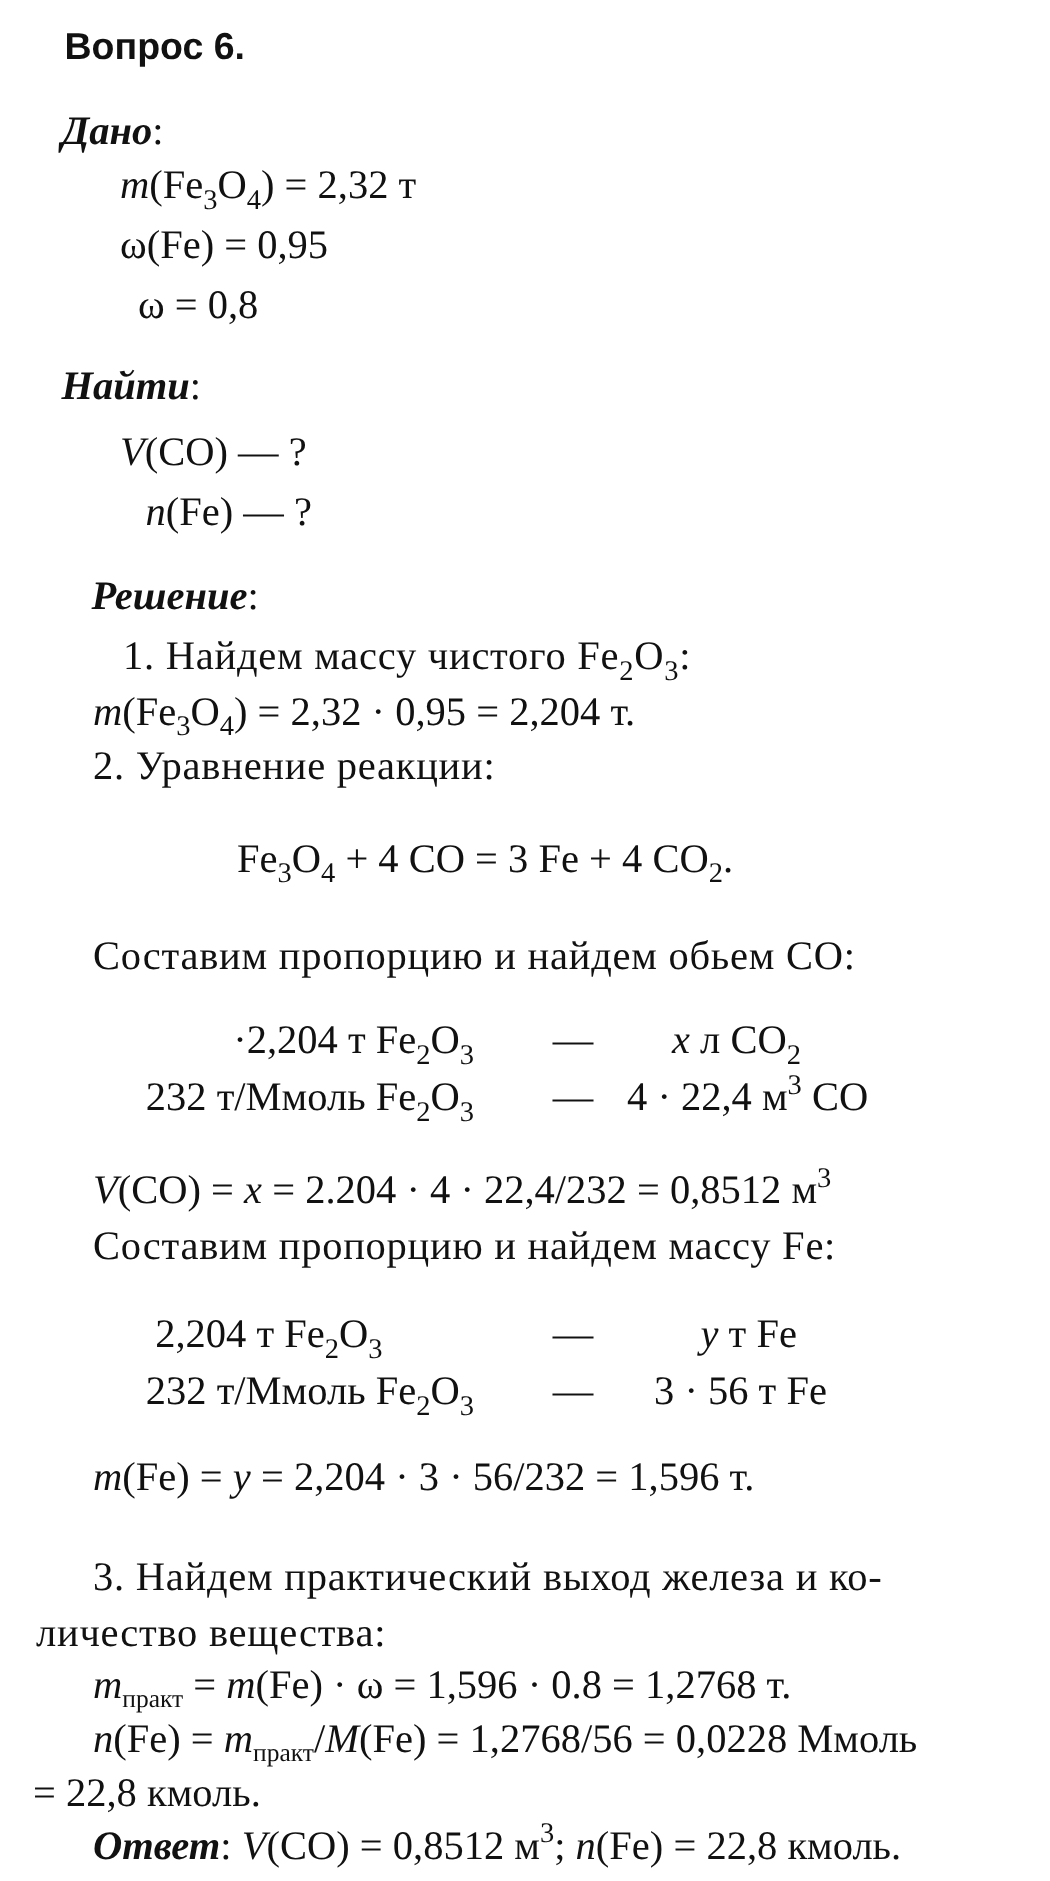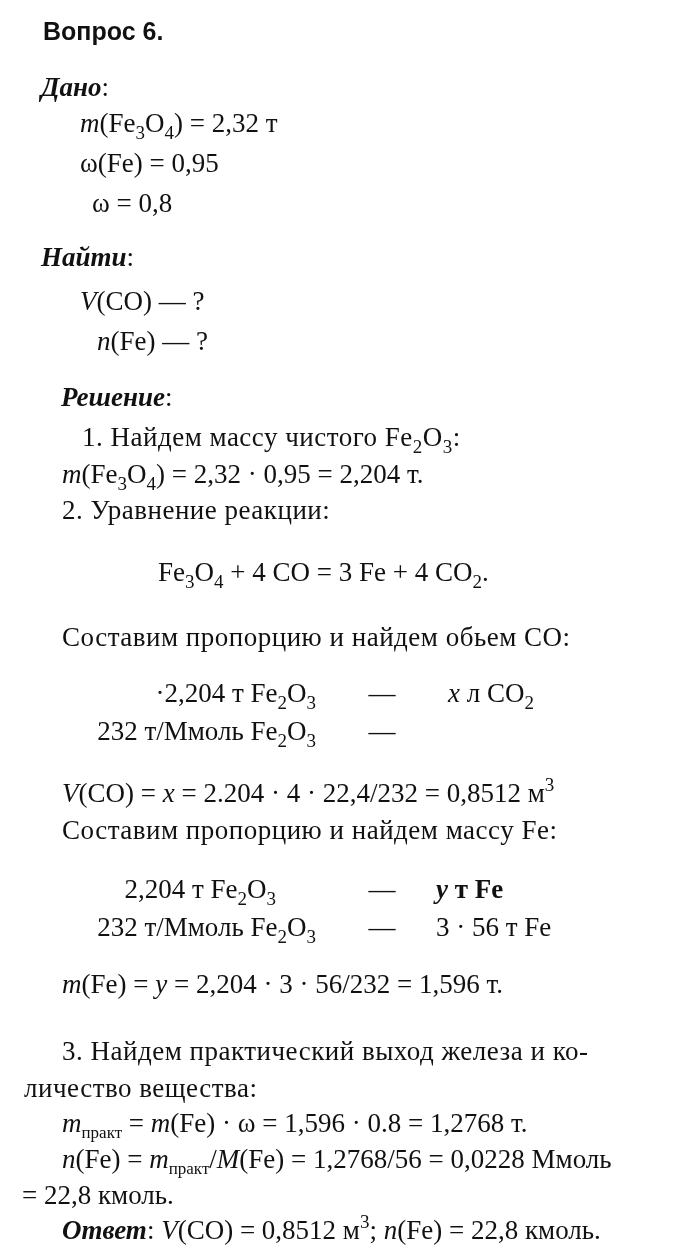--- a/index.html
+++ b/index.html
@@ -80,29 +80,30 @@
 <div class="line spaced" style="left:62px; top:620px;"><span>Составим пропорцию и найдем обьем CO:</span></div>
 
 <div class="prop-row" style="left:0; top:676px; width:700px; height:34px;">
   <span class="prop-left" style="right:384px;text-align:right;"><span>·2,204  т  Fe</span><sub>2</sub><span>O</span><sub>3</sub></span>
   <span class="prop-dash" style="left:362px; width:40px;">—</span>
   <span class="prop-right" style="left:448px;"><span class="it">x</span><span>  л  CO</span><sub>2</sub></span>
 </div>
 <div class="prop-row" style="left:0; top:714px; width:700px; height:34px;">
   <span class="prop-left" style="right:384px;"><span>232  т/Ммоль  Fe</span><sub>2</sub><span>O</span><sub>3</sub></span>
   <span class="prop-dash" style="left:362px; width:40px;">—</span>
+  <span class="prop-right" style="left:418px;"><span>4 · 22,4  м</span><sup>3</sup><span>  CO</span></span>
 </div>
 
 <div class="line" style="left:62px; top:776px;"><span class="it">V</span><span>(CO) = </span><span class="it">x</span><span> = 2.204 · 4 · 22,4/232 = 0,8512  м</span><sup>3</sup></div>
 <div class="line spaced" style="left:62px; top:813px;"><span>Составим пропорцию и найдем массу Fe:</span></div>
 
-<div class="prop-row" style="left:0; top:872px; width:639px; height:34px;padding-left:21px;">
+<div class="prop-row" style="left:0; top:872px; width:639px; height:34px;">
   <span class="prop-left" style="right:384px;"><span>2,204  т  Fe</span><sub>2</sub><span>O</span><sub>3</sub></span>
   <span class="prop-dash" style="left:362px; width:40px;">—</span>
-  <span class="prop-right" style="left:436px;font-weight:bold;"><span class="it">y</span><span>  т  Fe</span></span>
+  <span class="prop-right" style="left:467px;"><span class="it">y</span><span>  т  Fe</span></span>
 </div>
 <div class="prop-row" style="left:0; top:910px; width:700px; height:34px;">
   <span class="prop-left" style="right:384px;"><span>232  т/Ммоль  Fe</span><sub>2</sub><span>O</span><sub>3</sub></span>
   <span class="prop-dash" style="left:362px; width:40px;">—</span>
   <span class="prop-right" style="left:436px;"><span>3 · 56  т  Fe</span></span>
 </div>
 
 <div class="line" style="left:62px; top:967px;"><span class="it">m</span><span>(Fe) = </span><span class="it">y</span><span> = 2,204 · 3 · 56/232 = 1,596  т.</span></div>
 
 <div class="line spaced" style="left:62px; top:1034px;"><span>3. Найдем практический выход железа и ко-</span></div>

